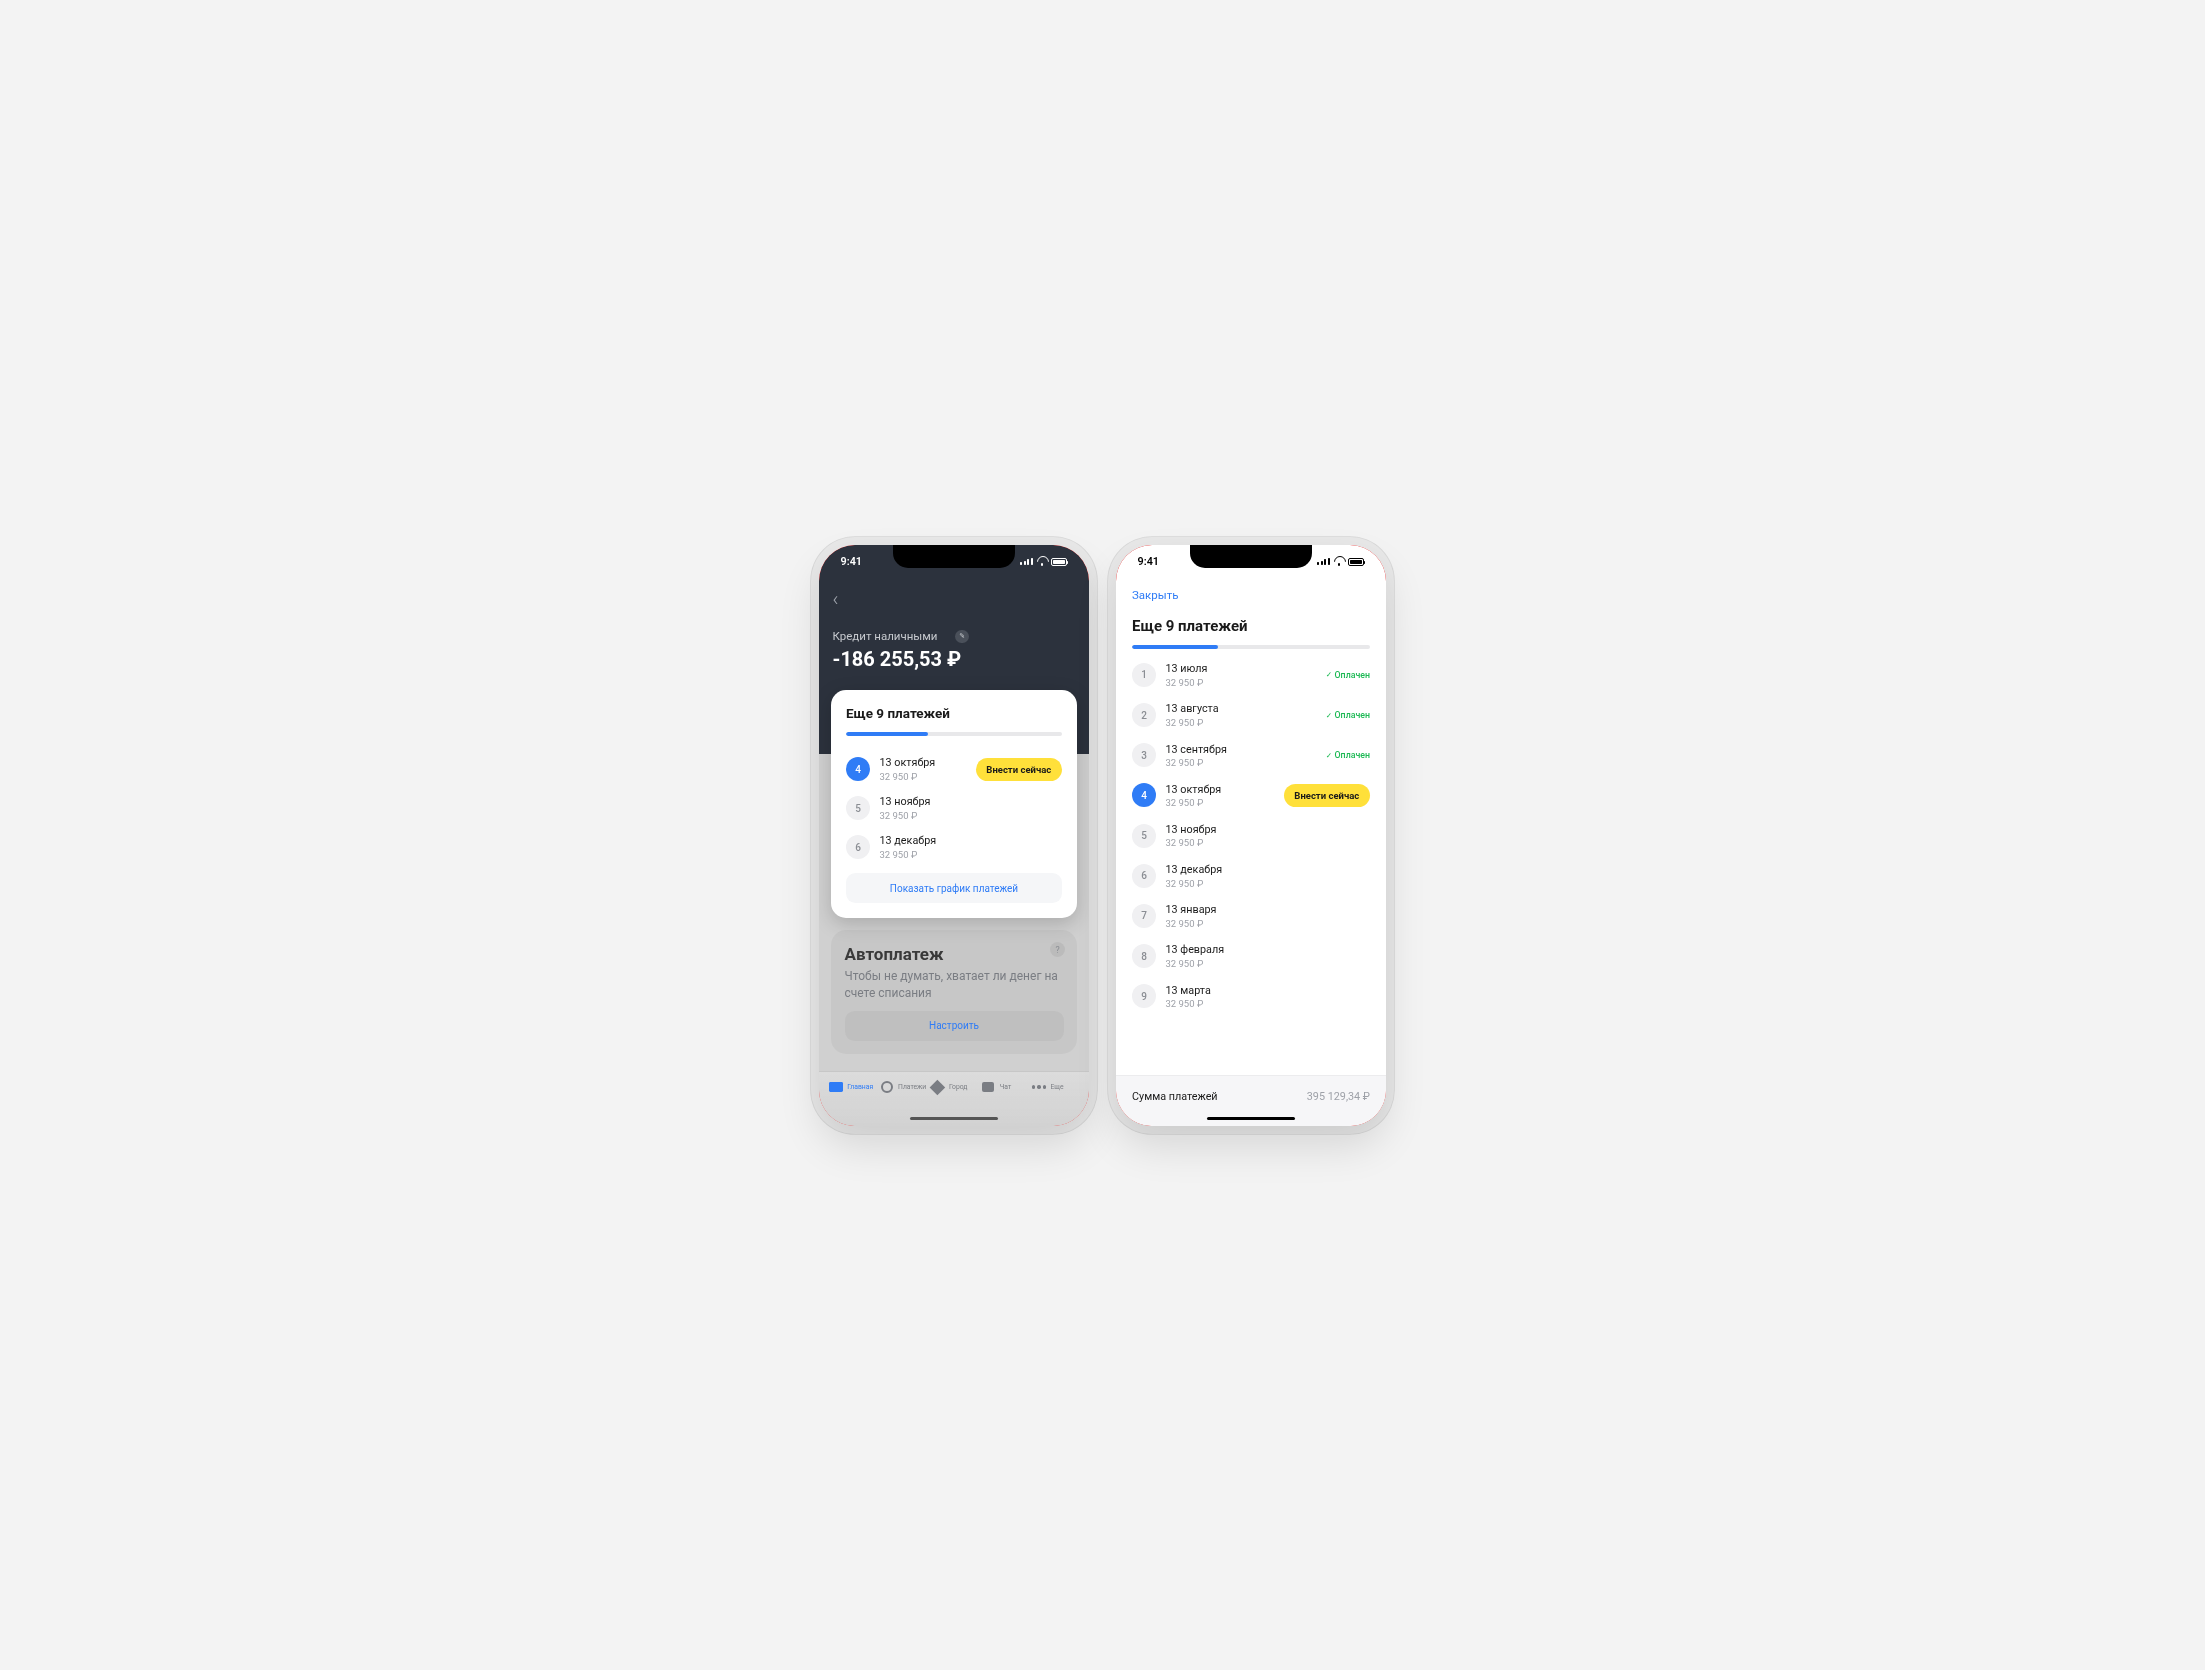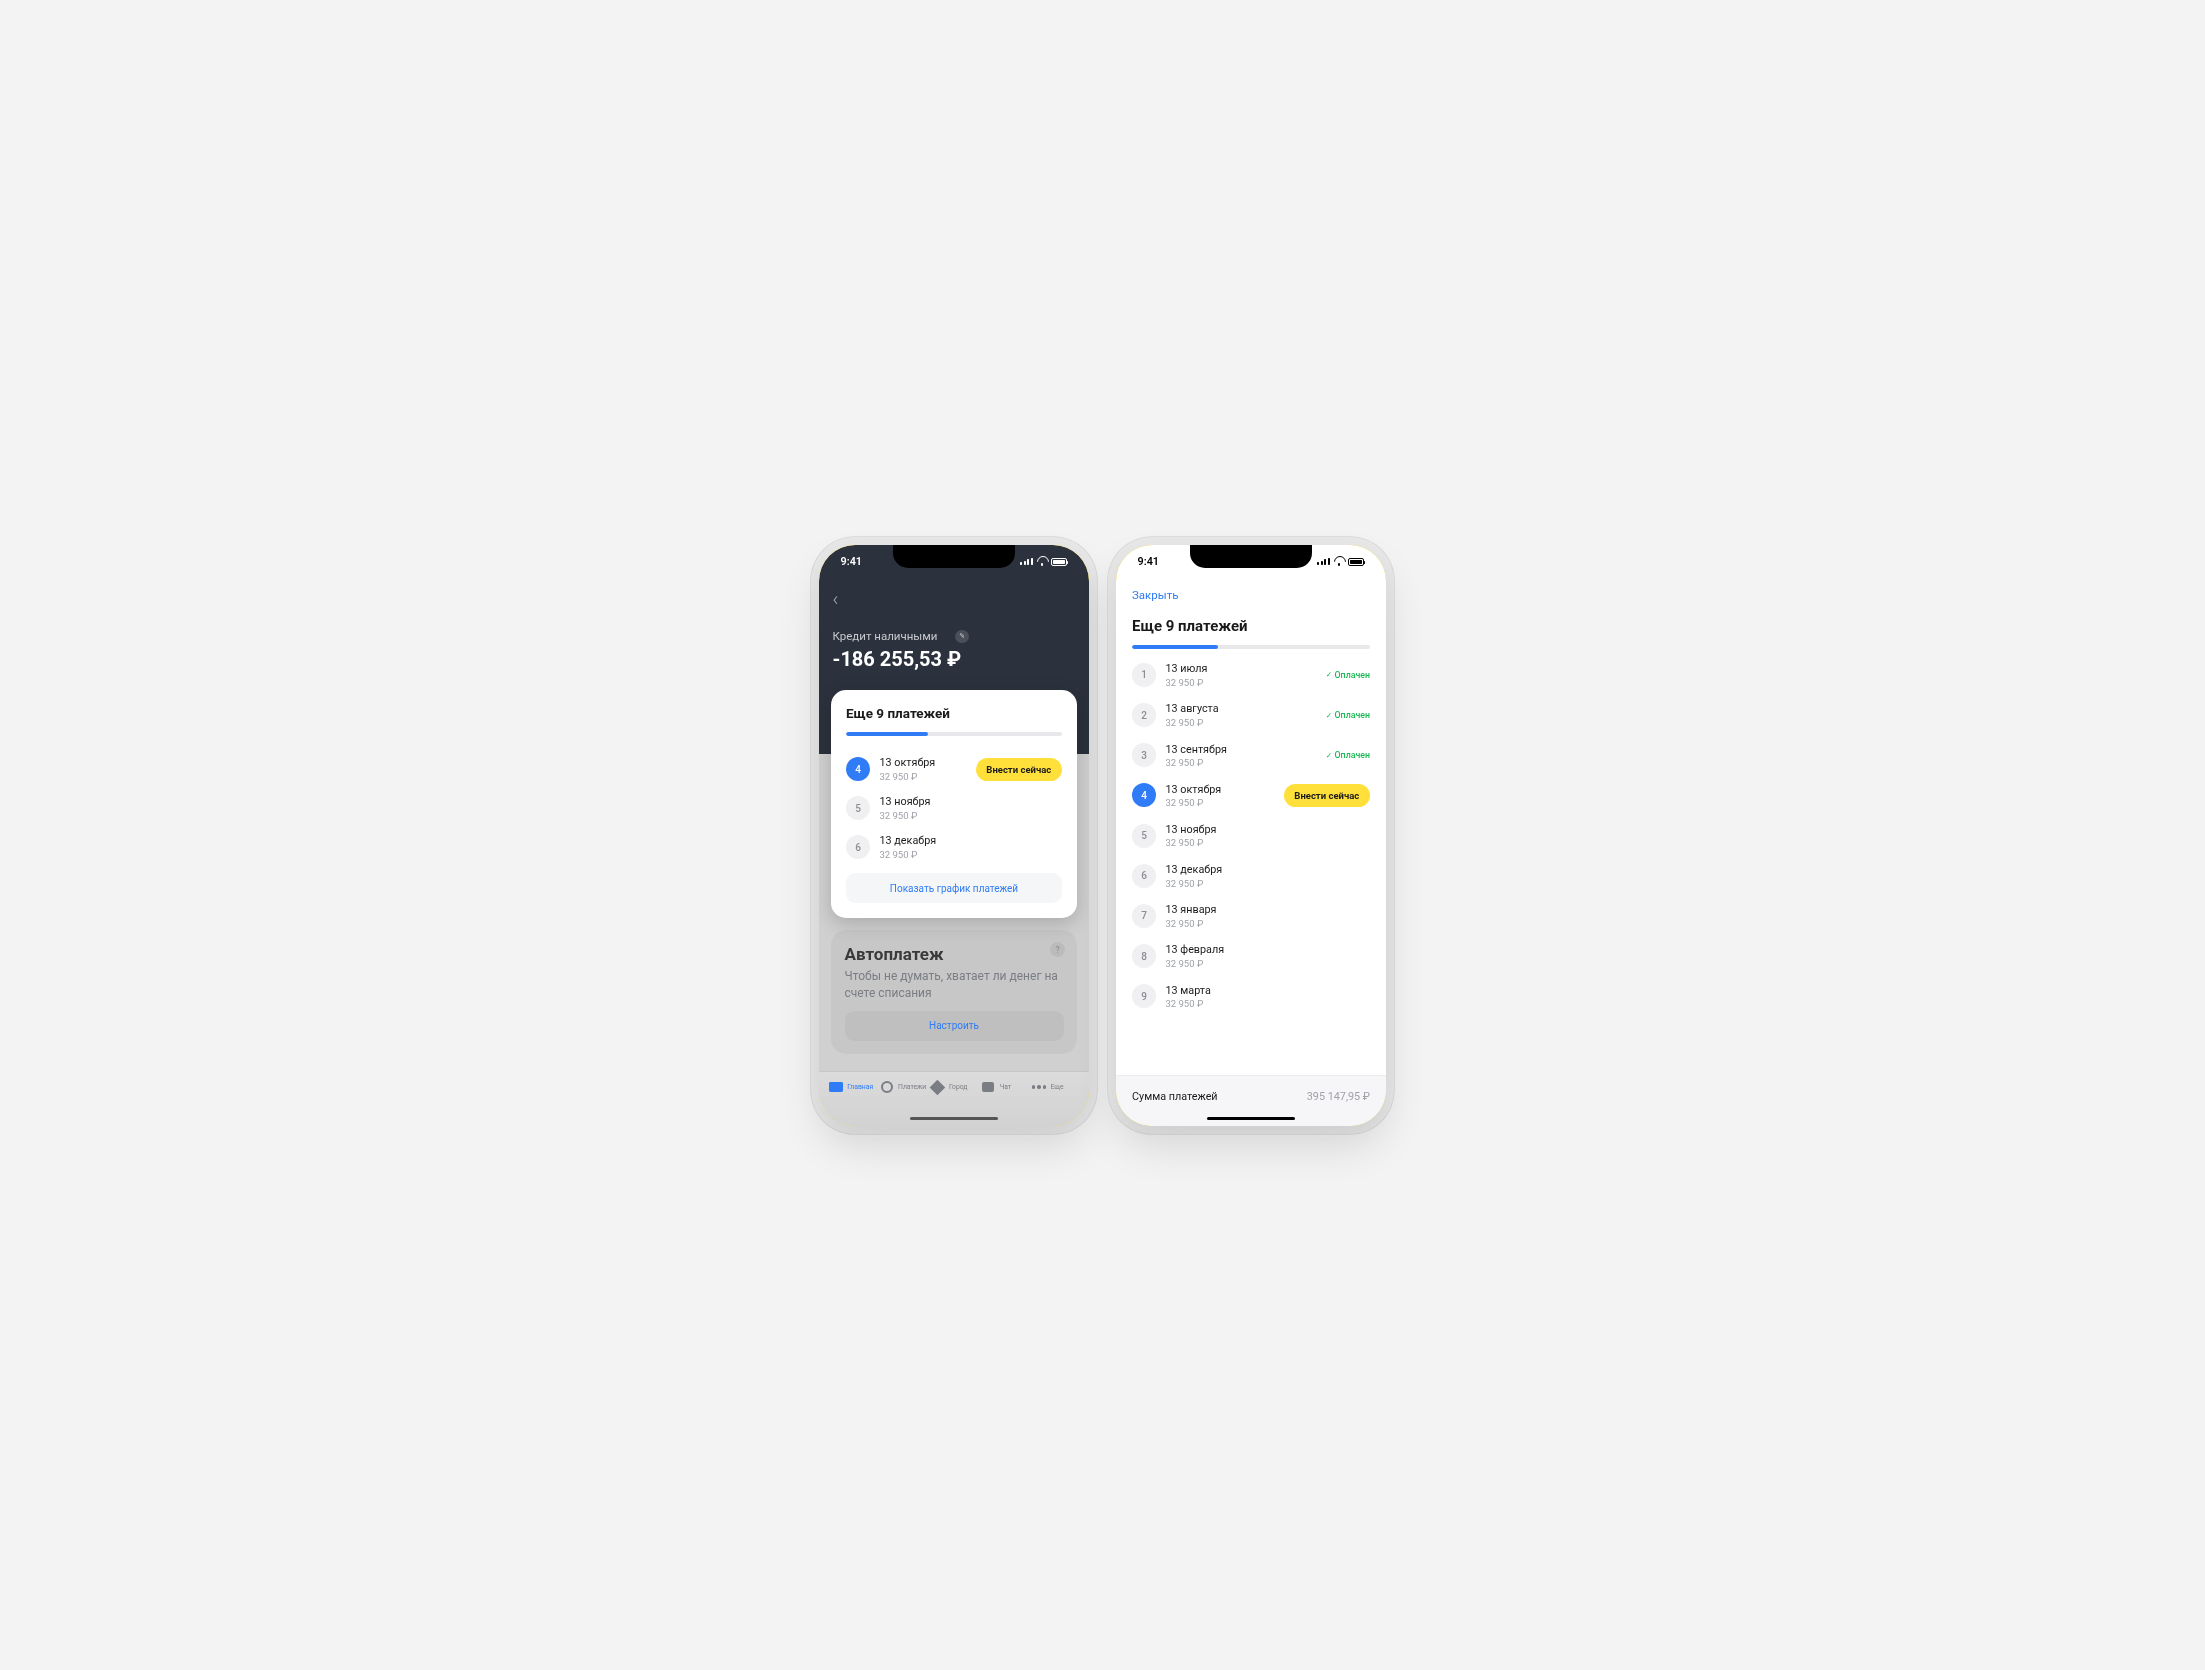--- a/index.html
+++ b/index.html
@@ -1,17 +1,17 @@
 <!DOCTYPE html>
 <html style="font-size:10.8px"><head>
 <meta charset="utf-8">
 <style>
 *{box-sizing:border-box;margin:0;padding:0;font-family:-apple-system,BlinkMacSystemFont,'Segoe UI',Roboto,sans-serif;-webkit-font-smoothing:antialiased}
 body{background:#f3f3f3;min-height:100vh;display:flex;align-items:center;justify-content:center;gap:27px;padding:27px}
-.phone{width:270px;height:581px;background:#fde047;border-radius:36px;box-shadow:0 20px 41px rgba(0,0,0,.12),0 0 0 8px #e8e8e8,0 0 0 8.8px #d8d8d8;position:relative;overflow:hidden}
+.phone{width:270px;height:581px;background:#ef4444;border-radius:36px;box-shadow:0 20px 41px rgba(0,0,0,.12),0 0 0 8px #e8e8e8,0 0 0 8.8px #d8d8d8;position:relative;overflow:hidden}
 .notch{position:absolute;top:0;left:50%;transform:translateX(-50%);width:122px;height:23px;background:#000;border-radius:0 0 15px 15px;z-index:100}
 .screen{position:absolute;inset:0;overflow:hidden;border-radius:36px}
 .status{height:34px;display:flex;align-items:center;justify-content:space-between;padding:0 21.6px 0 21.6px;font-size:10.8px;font-weight:600;position:relative;z-index:50}
 .status-dark{color:#fff}
 .status-light{color:#000}
 .status-icons{display:flex;gap:4px;align-items:center}
 .signal{display:flex;gap:1.4px;align-items:flex-end}
 .signal span{width:2px;background:currentColor;border-radius:0.7px}
 .signal span:nth-child(1){height:3.4px}.signal span:nth-child(2){height:4.7px}.signal span:nth-child(3){height:6px}.signal span:nth-child(4){height:7.4px}
 .wifi{width:10.8px;height:8px;position:relative}
@@ -263,18 +263,18 @@
         <div class="p2-row">
           <div class="pay-num inactive">9</div>
           <div class="pay-info">
             <div class="pay-date">13 марта</div>
             <div class="pay-amt">32 950 ₽</div>
           </div>
         </div>
       </div>
     <div class="p2-footer">
       <span class="ft-label">Сумма платежей</span>
-      <span class="ft-val">395 147,95 ₽</span>
+      <span class="ft-val">395 129,34 ₽</span>
     </div>
     <div class="home-ind" style="background:#000"></div>
   </div>
 </div>
 
 
 </body></html>

